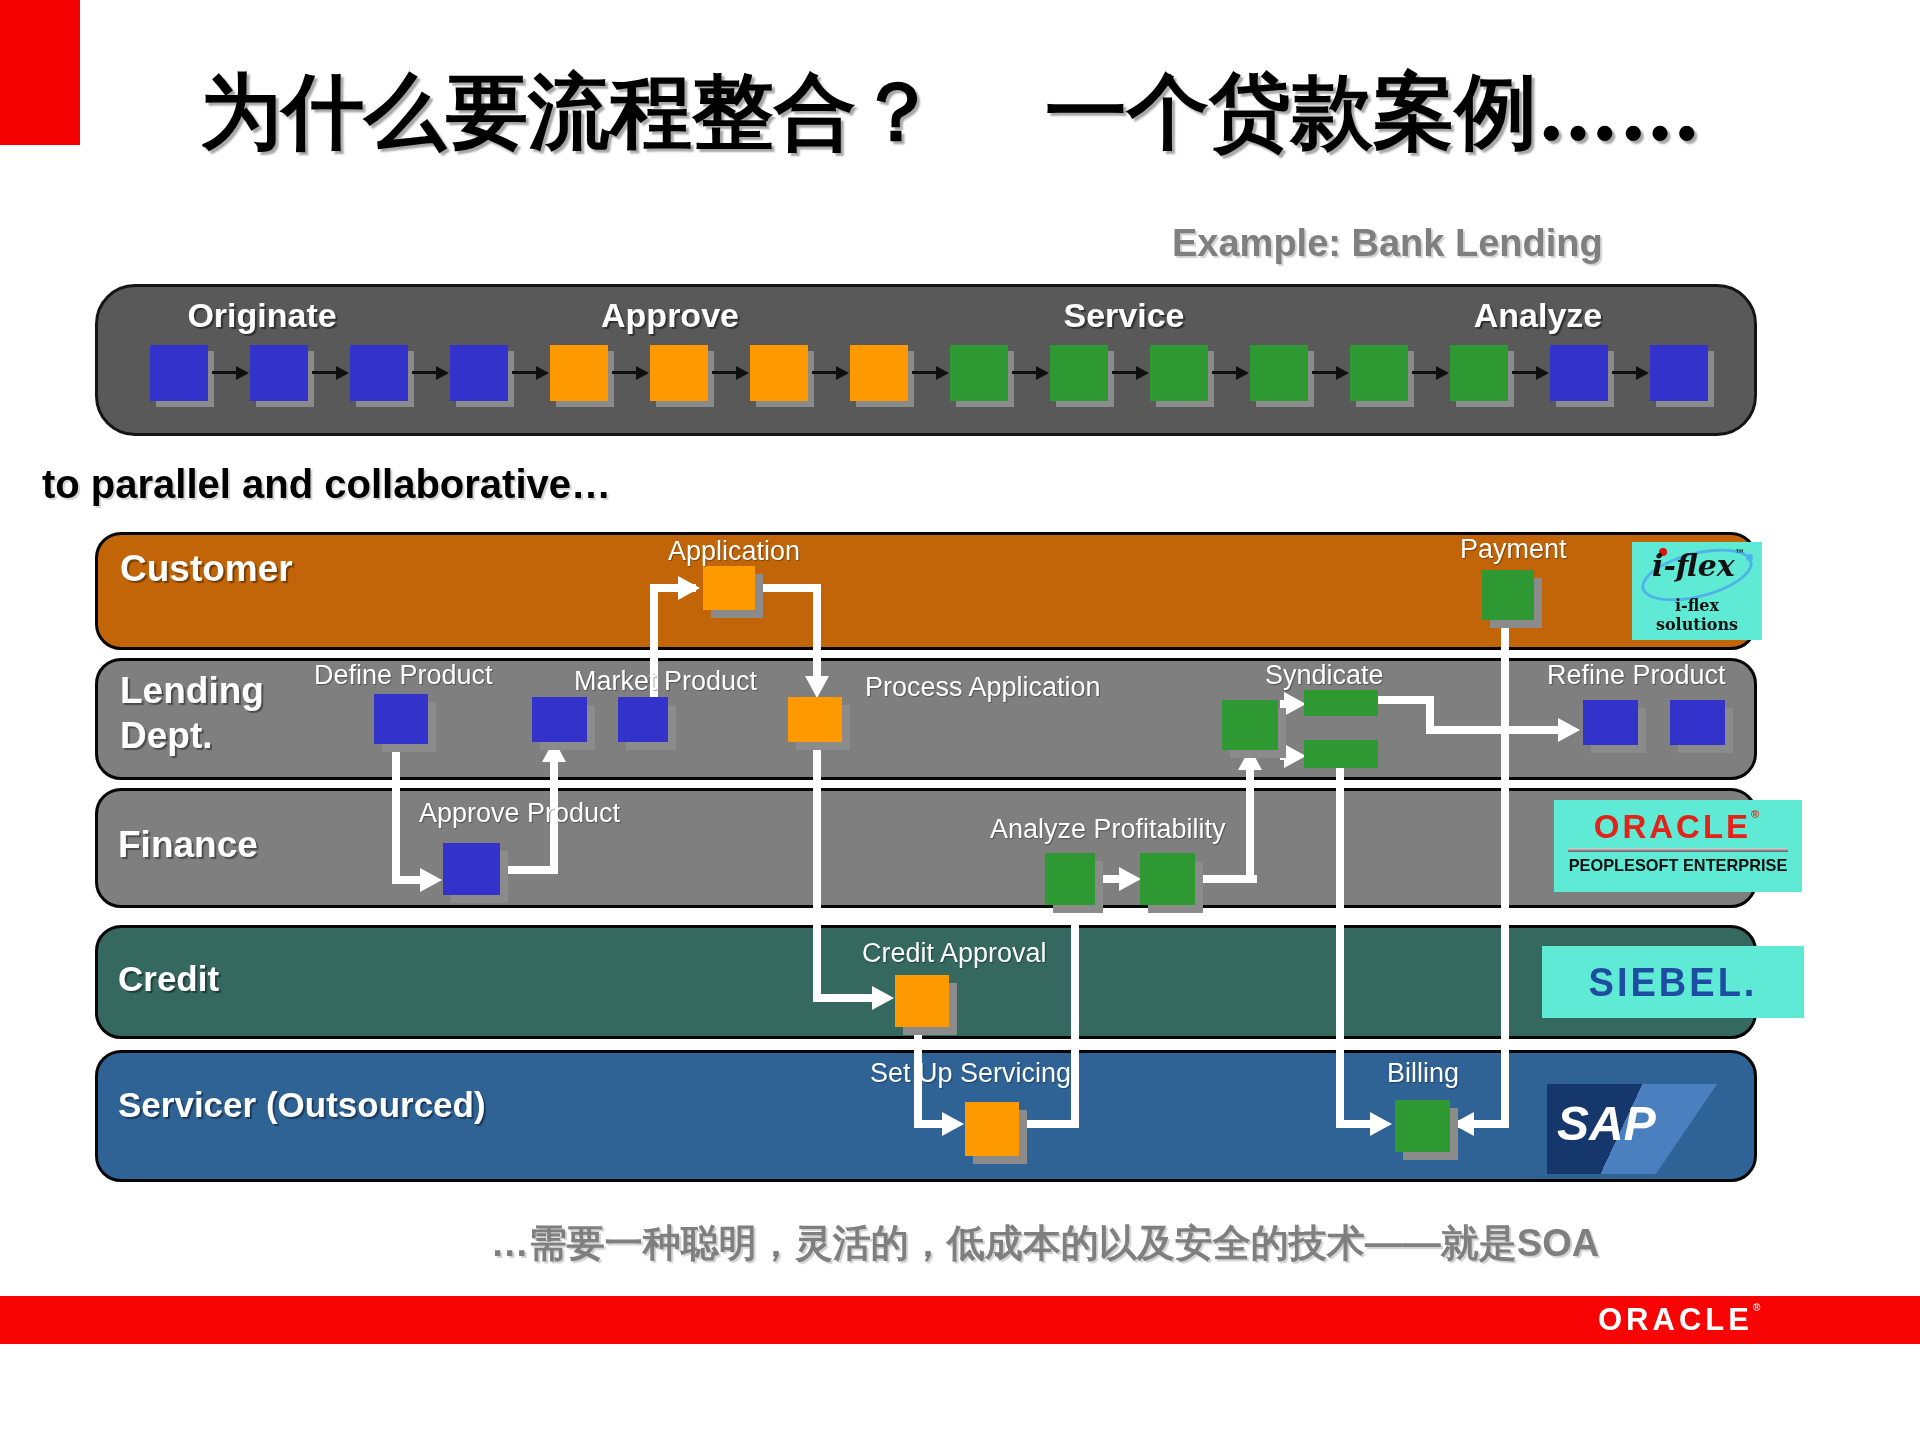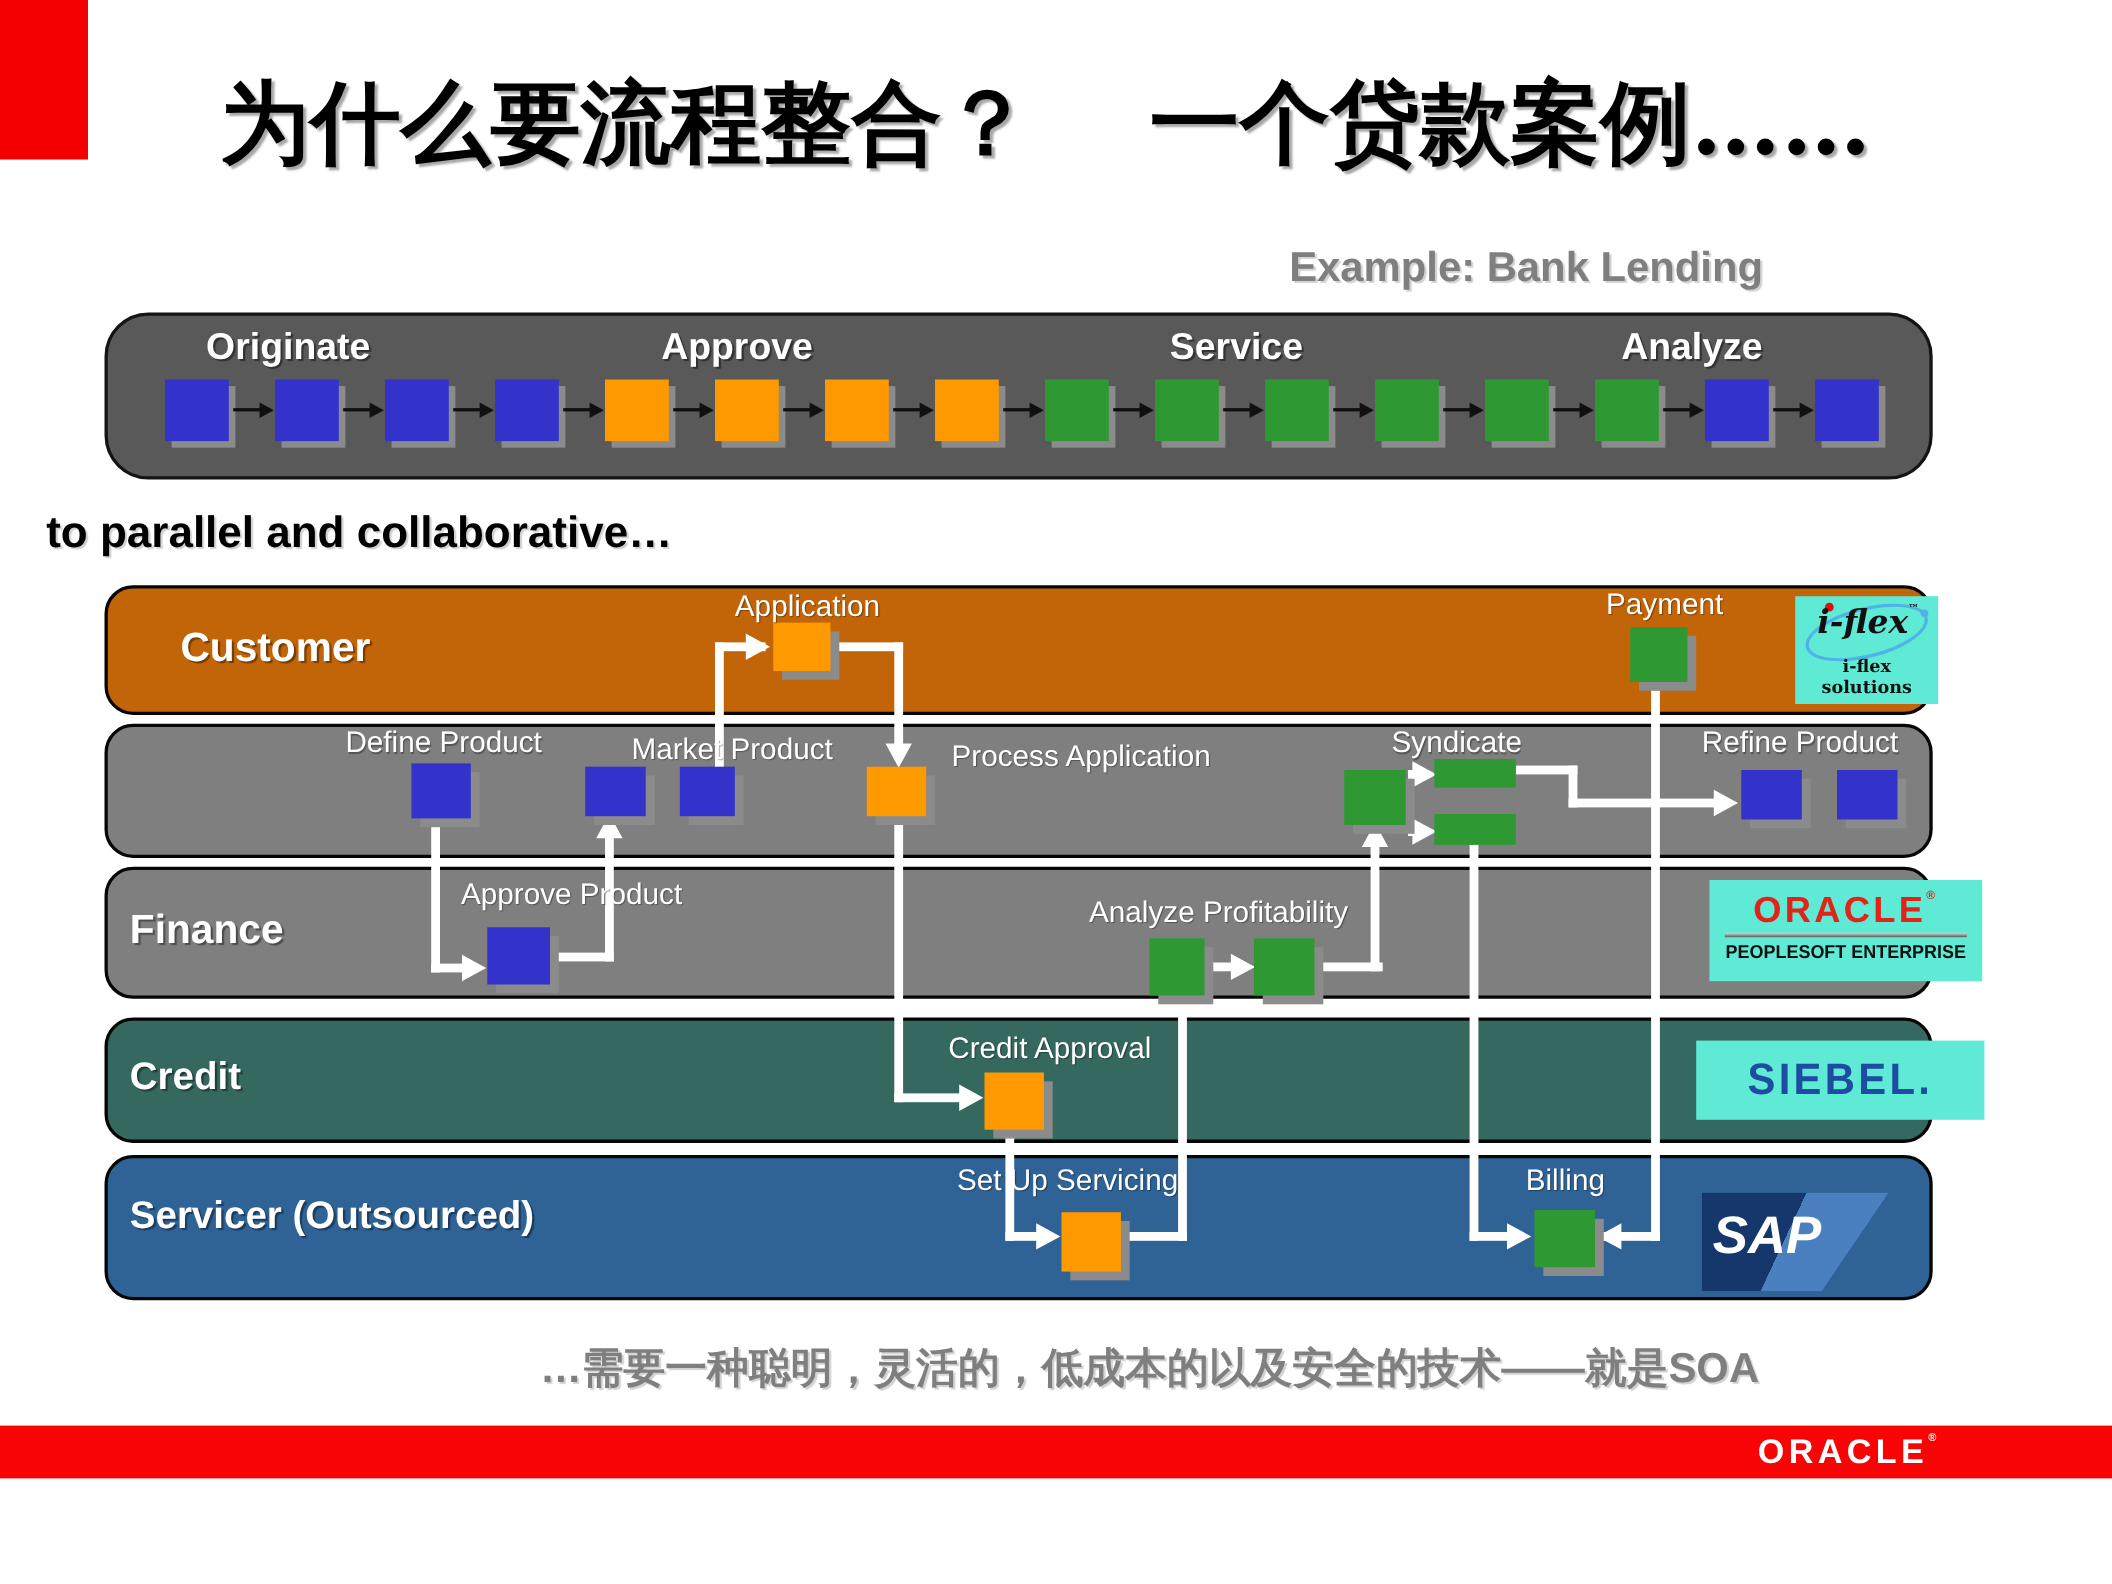--- a/index.html
+++ b/index.html
@@ -151,21 +151,22 @@
     </div>
 
   <div class="abs cap cap-black" style="left:42px;top:462px;font-size:40px;">to parallel and collaborative…</div>
 
   <div class="lane" style="top:532px;height:118px;background:#C26508;"></div>
   <div class="lane" style="top:658px;height:122px;background:#7F7F7F;"></div>
   <div class="lane" style="top:788px;height:120px;background:#7F7F7F;"></div>
   <div class="lane" style="top:925px;height:114px;background:#35685F;"></div>
   <div class="lane" style="top:1050px;height:132px;background:#2F6396;"></div>
 
-  <div class="lane-label" style="left:120px;top:566px;margin-left:44px;">Customer</div>
+  <div class="lane-label" style="left:120px;top:546px;">Customer</div>
+  <div class="lane-label" style="left:120px;top:668px;width:200px;">Lending Dept.</div>
   <div class="lane-label" style="left:118px;top:822px;">Finance</div>
   <div class="lane-label" style="left:118px;top:956px;font-size:35px;">Credit</div>
   <div class="lane-label" style="left:118px;top:1082px;font-size:35px;">Servicer (Outsourced)</div>
 
   <div class="node-label" style="left:668px;top:536px;">Application</div>
   <div class="node-label" style="left:1460px;top:534px;">Payment</div>
   <div class="node-label" style="left:314px;top:660px;">Define Product</div>
   <div class="node-label" style="left:574px;top:666px;">Market Product</div>
   <div class="node-label" style="left:865px;top:672px;">Process Application</div>
   <div class="node-label" style="left:1265px;top:660px;">Syndicate</div>

